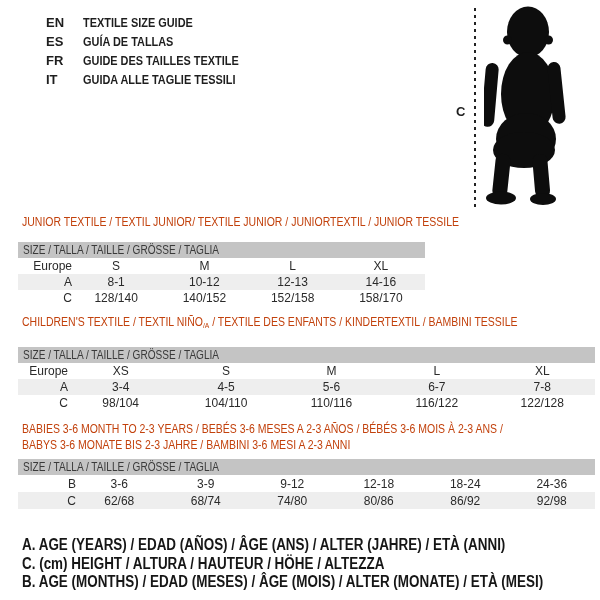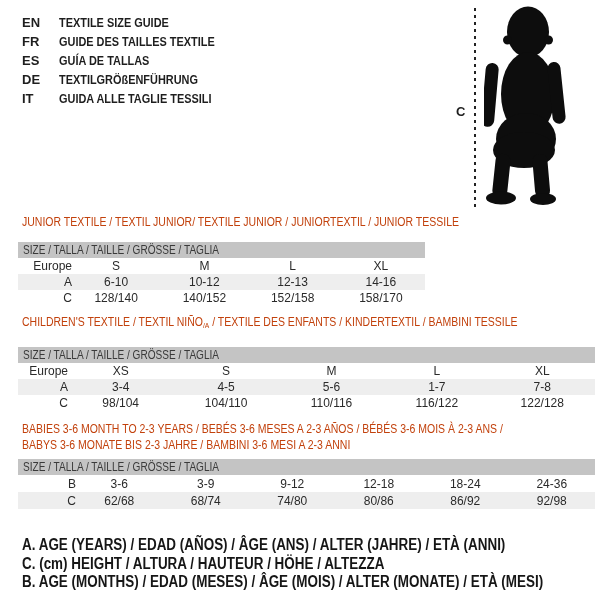--- a/index.html
+++ b/index.html
@@ -5,21 +5,21 @@
   * { margin:0; padding:0; box-sizing:border-box; }
   html,body { background:#fff; }
   #page {
     position:relative; width:600px; height:600px; background:#ffffff;
     font-family:"Liberation Sans", sans-serif; color:#1e1e1e; overflow:hidden;
   }
   .cond { display:inline-block; transform:scaleX(0.84); transform-origin:0 50%; white-space:nowrap; }
 
   
   #langs { position:absolute; left:22px; top:13px; }
-  .lang-row { display:flex; height:19px; align-items:center; }
+  .lang-row { display:flex; height:19px; align-items:center;margin-left:24px; }
   .lang-code { width:37px; font-size:13px; font-weight:700; }
   .lang-label { font-size:13px; font-weight:700; }
 
   
   #dotted-line { position:absolute; left:474px; top:8px; width:2px; height:202px;
     background:repeating-linear-gradient(180deg,#222 0 3px,transparent 3px 7px); }
   #c-label { position:absolute; left:456px; top:104px; font-size:13px; font-weight:700; }
   #baby { position:absolute; left:484px; top:6px; }
 
   
@@ -42,30 +42,26 @@
 <body>
 
 <div id="page">
 
   <div id="langs">
     <div class="lang-row">
       <span class="lang-code">EN</span>
       <span class="lang-label cond">TEXTILE SIZE GUIDE</span>
     </div>
     <div class="lang-row">
+      <span class="lang-code">ES</span>
+      <span class="lang-label cond">GUÍA DE TALLAS</span>
+    </div>
+    <div class="lang-row">
       <span class="lang-code">FR</span>
       <span class="lang-label cond">GUIDE DES TAILLES TEXTILE</span>
-    </div>
-    <div class="lang-row">
-      <span class="lang-code">ES</span>
-      <span class="lang-label cond">GUÍA DE TALLAS</span>
-    </div>
-    <div class="lang-row">
-      <span class="lang-code">DE</span>
-      <span class="lang-label cond">TEXTILGRÖßENFÜHRUNG</span>
     </div>
     <div class="lang-row">
       <span class="lang-code">IT</span>
       <span class="lang-label cond">GUIDA ALLE TAGLIE TESSILI</span>
     </div>
   </div>
 
   <div id="dotted-line"></div>
   <div id="c-label">C</div>
   <svg id="baby" width="88" height="200" viewBox="0 0 88 200">
@@ -102,21 +98,21 @@
     </tr>
     <tr>
       <td class="rowlabel">Europe</td>
       <td>S</td>
       <td>M</td>
       <td>L</td>
       <td>XL</td>
     </tr>
     <tr class="stripe">
       <td class="rowlabel">A</td>
-      <td>6-10</td>
+      <td>8-1</td>
       <td>10-12</td>
       <td>12-13</td>
       <td>14-16</td>
     </tr>
     <tr>
       <td class="rowlabel">C</td>
       <td>128/140</td>
       <td>140/152</td>
       <td>152/158</td>
       <td>158/170</td>
@@ -146,21 +142,21 @@
       <td>S</td>
       <td>M</td>
       <td>L</td>
       <td>XL</td>
     </tr>
     <tr class="stripe">
       <td class="rowlabel">A</td>
       <td>3-4</td>
       <td>4-5</td>
       <td>5-6</td>
-      <td>1-7</td>
+      <td>6-7</td>
       <td>7-8</td>
     </tr>
     <tr>
       <td class="rowlabel">C</td>
       <td>98/104</td>
       <td>104/110</td>
       <td>110/116</td>
       <td>116/122</td>
       <td>122/128</td>
     </tr>

